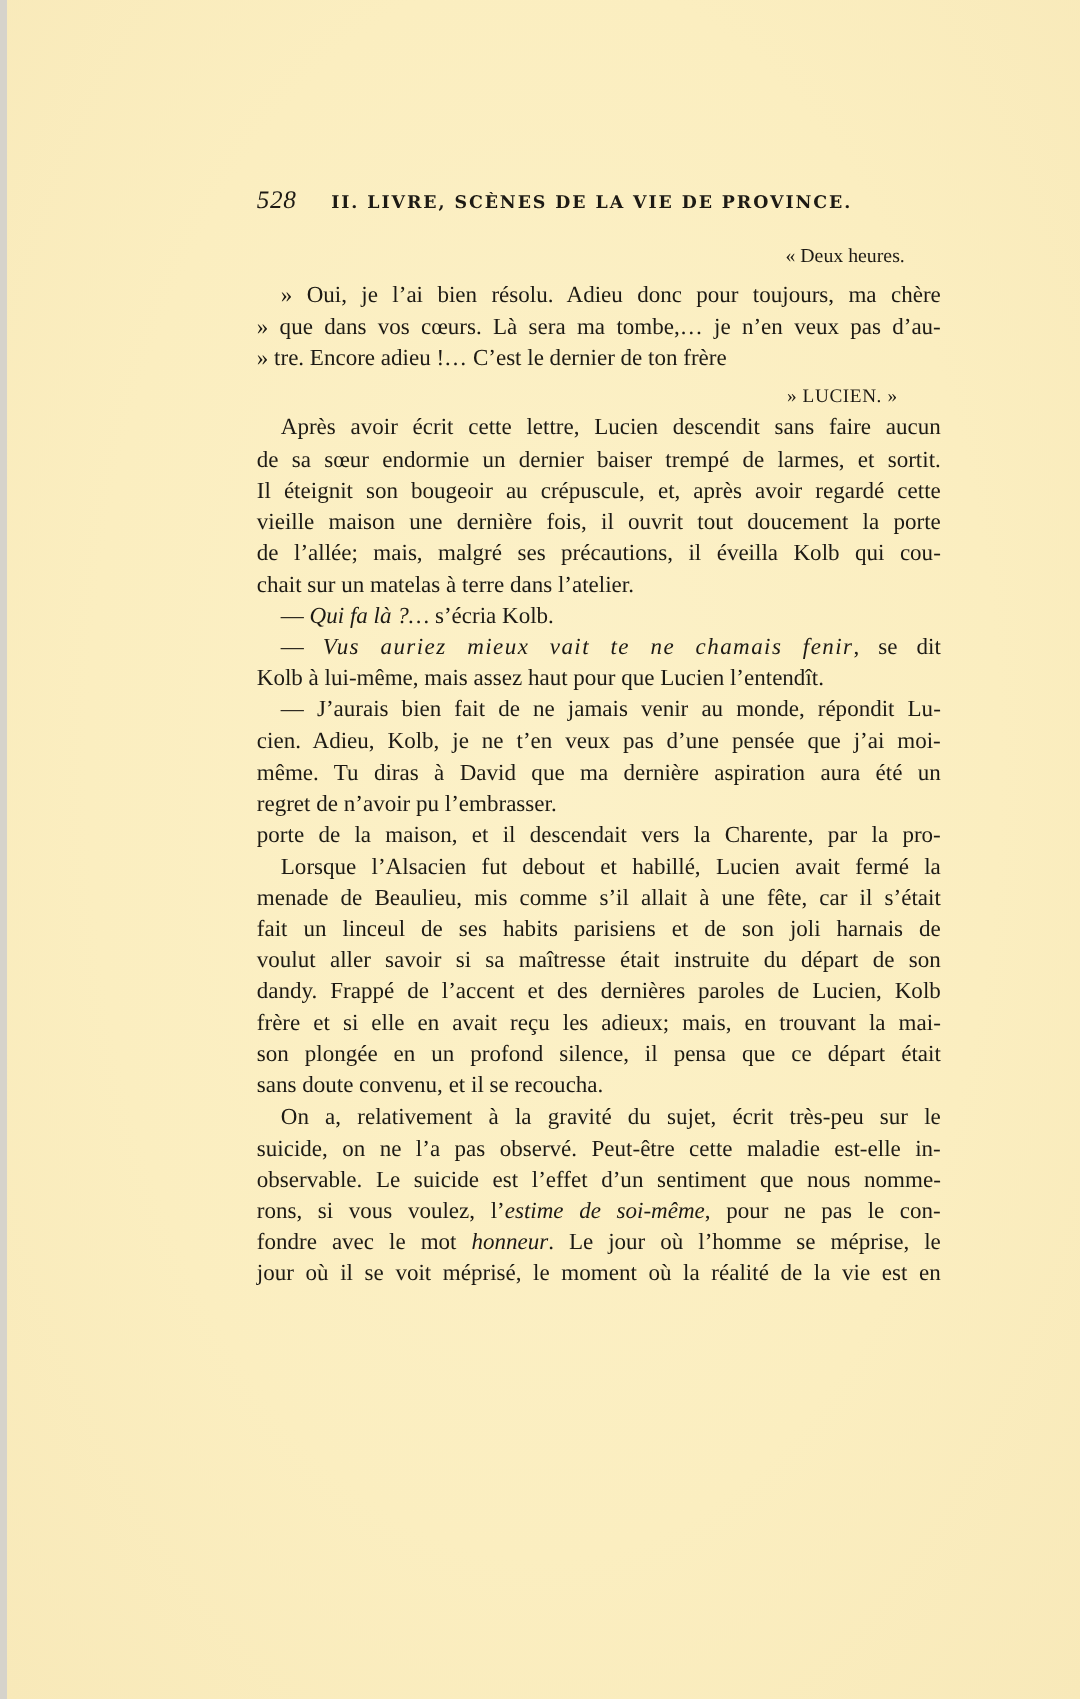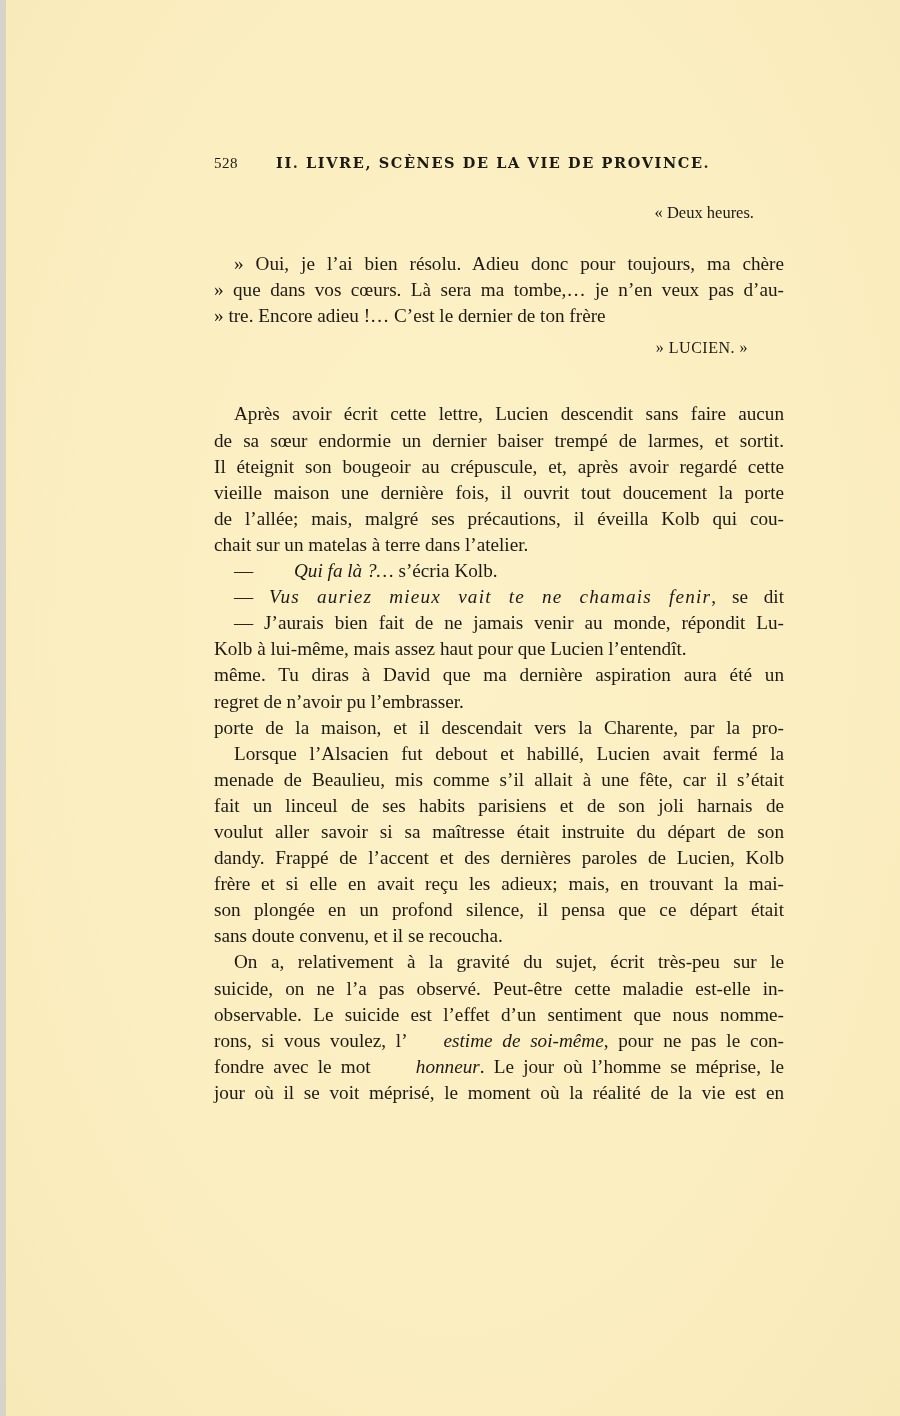--- a/index.html
+++ b/index.html
@@ -32,24 +32,25 @@
       top: 154px;
       width: 570px;
     }
     .running-head {
       display: flex;
       align-items: baseline;
       height: 32px;
       margin-bottom: 20px;
     }
     .page-number {
-      font-size: 15px;
+      font-size: 21px;
       font-family: "Liberation Serif", serif;
       width: 62px;
       letter-spacing: 0.5px;
+      font-style: italic;
     }
     .running-title {
       font-family: "DejaVu Serif", serif;
       font-weight: bold;
       font-size: 14.5px;
       letter-spacing: 1.6px;
     }
     .text-line {
       font-size: 19.2px;
       line-height: 26.1px;
@@ -62,34 +63,33 @@
       text-align-last: left;
     }
     .indent { padding-left: 20px; }
     .right {
       text-align: right;
       text-align-last: right;
       padding-right: 2px;
     }
     .signature-date {
       margin-top: -6px;
-      margin-bottom: 25px;
+      margin-bottom: 8px;
       font-size: 16.5px;
       padding-right: 30px;
     }
     .signature-name {
       margin-top: 6px;
-      margin-bottom: 40px;
       font-size: 16px;
       font-variant: small-caps;
       padding-right: 36px;
       letter-spacing: 0.5px;
       text-align: center;
     }
-    .it { font-style: italic; margin-left: 36px; }
+    .it { font-style: italic; }
     .bold-it { font-style: italic; font-weight: normal; letter-spacing: 1.2px; }
   </style>
 </head>
 <body>
 
 <div class="left-edge"></div>
 <div class="paper-shade"></div>
 
 <div class="page">
 
@@ -115,22 +115,23 @@
     <div class="text-line last">chait sur un matelas à terre dans l’atelier.</div>
   </div>
 
   <div>
     <div class="text-line indent last">
       <span>— </span><span class="it">Qui fa là ?…</span><span> s’écria Kolb.</span>
     </div>
     <div class="text-line indent">
       <span>— </span><span class="bold-it">Vus auriez mieux vait te ne chamais fenir</span><span>, se dit</span>
     </div>
+    <div class="text-line last">Kolb à lui-même, mais assez haut pour que Lucien l’entendît.</div>
     <div class="text-line indent">— J’aurais bien fait de ne jamais venir au monde, répondit Lu-</div>
-    <div class="text-line last">Kolb à lui-même, mais assez haut pour que Lucien l’entendît.</div>
+    <div class="text-line">cien. Adieu, Kolb, je ne t’en veux pas d’une pensée que j’ai moi-</div>
     <div class="text-line">même. Tu diras à David que ma dernière aspiration aura été un</div>
     <div class="text-line last">regret de n’avoir pu l’embrasser.</div>
   </div>
 
   <div>
     <div class="text-line">porte de la maison, et il descendait vers la Charente, par la pro-</div>
     <div class="text-line indent">Lorsque l’Alsacien fut debout et habillé, Lucien avait fermé la</div>
     <div class="text-line">menade de Beaulieu, mis comme s’il allait à une fête, car il s’était</div>
     <div class="text-line">fait un linceul de ses habits parisiens et de son joli harnais de</div>
     <div class="text-line">voulut aller savoir si sa maîtresse était instruite du départ de son</div>

